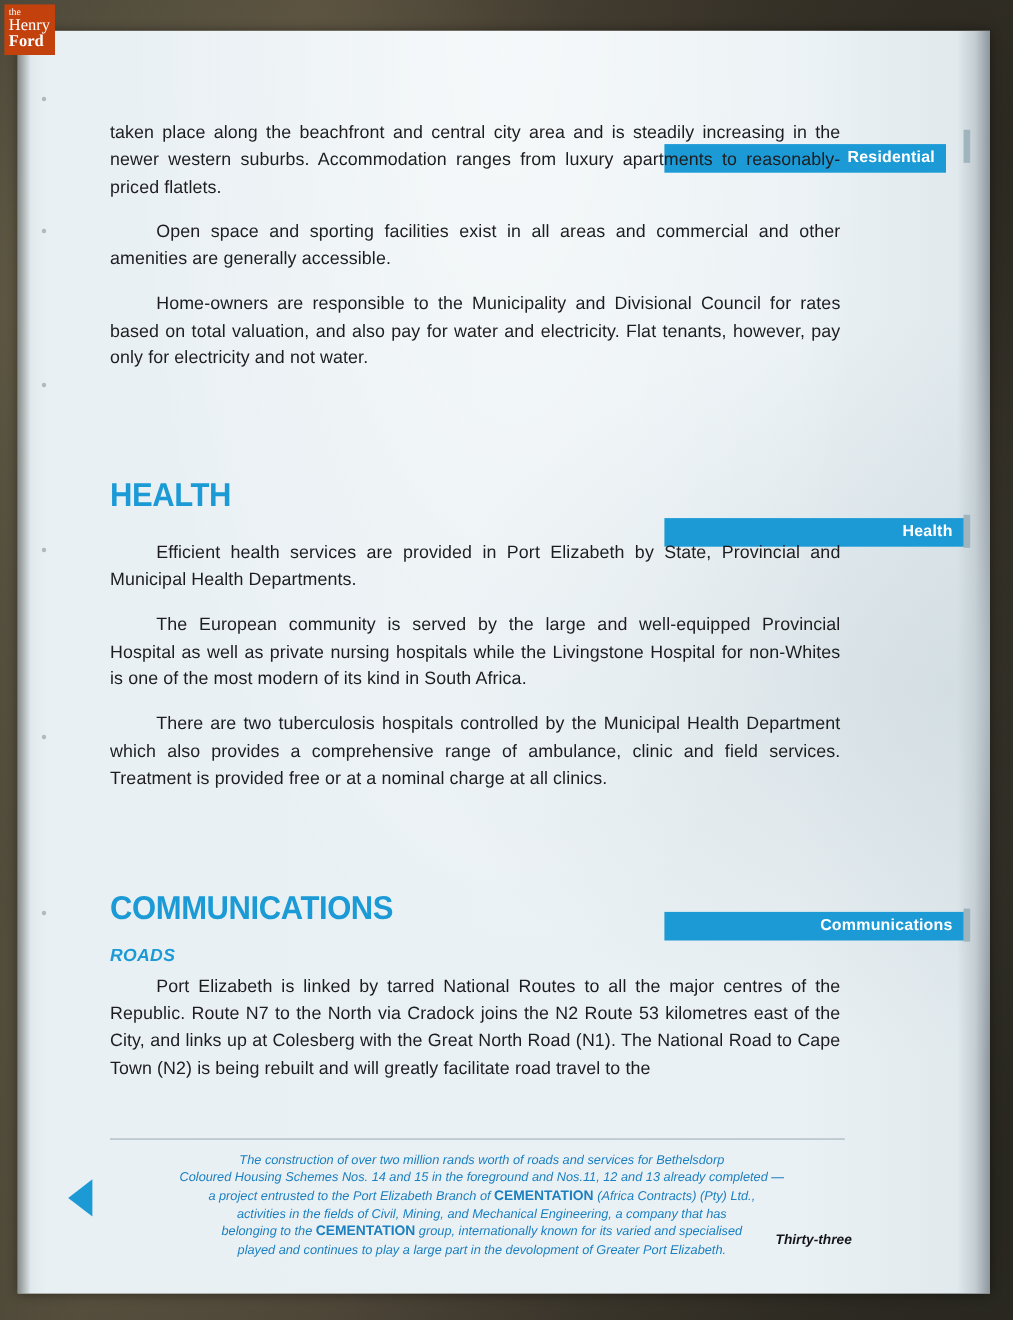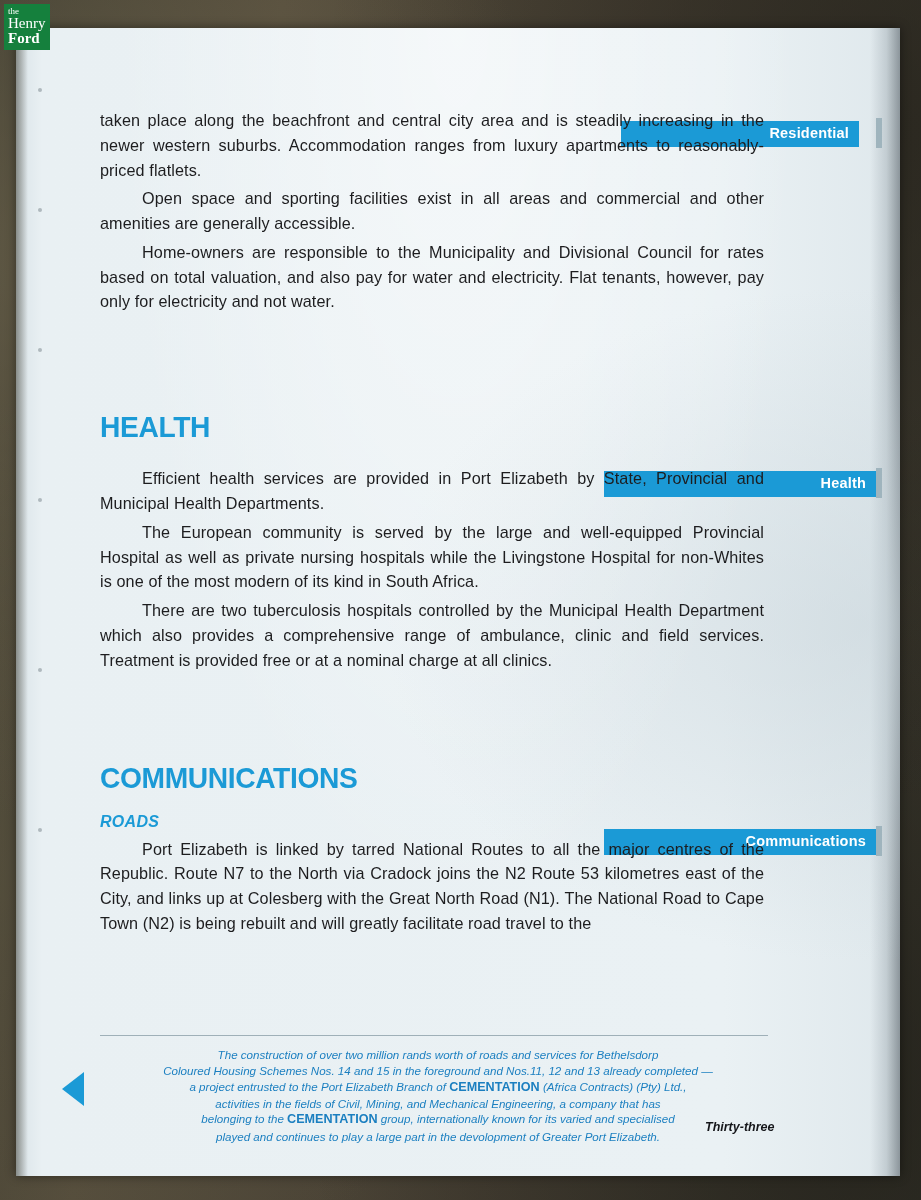--- a/index.html
+++ b/index.html
@@ -78,21 +78,21 @@
     background: linear-gradient(90deg, rgba(70,70,60,.55), rgba(255,255,255,0));
   }
 
   
   .hf-logo {
     position: absolute;
     left: 4px;
     top: 4px;
     width: 46px;
     height: 46px;
-    background: #15803d;
+    background: #c2410c;
     color: #ffffff;
     font-family: "Liberation Serif", serif;
     line-height: 1.02;
     padding: 3px 4px;
     box-sizing: border-box;
     z-index: 40;
   }
   .hf-logo .l1 { font-size: 9px; }
   .hf-logo .l2 { font-size: 15px; font-weight: normal; }
   .hf-logo .l3 { font-size: 15px; font-weight: bold; }
@@ -111,21 +111,21 @@
     height: 26px;
     background: #1b9ad6;
     color: #ffffff;
     font-size: 14.5px;
     font-weight: bold;
     text-align: right;
     padding: 4px 10px 0 0;
     box-sizing: border-box;
     letter-spacing: .2px;
   }
-  .tab-residential { left: 604px; top: 121px; width: 238px; margin-left: 17px; }
+  .tab-residential { left: 604px; top: 131px; width: 256px; }
   .tab-health      { left: 604px; top: 471px; width: 272px; }
   .tab-comm        { left: 604px; top: 829px; width: 272px; }
 
   .tab-nub {
     position: absolute;
     width: 6px;
     height: 26px;
     background: #9fb4bd;
   }
   .nub-1 { left: 876px; top: 118px; height: 30px; }
@@ -134,21 +134,21 @@
 
   p.body {
     margin: 0 0 0 0;
     font-size: 16.2px;
     line-height: 1.53;
     color: #1d1d1f;
     text-align: justify;
     text-justify: inter-word;
     letter-spacing: .1px;
   }
-  p.body + p.body { margin-top: 4px; }
+  p.body + p.body { margin-top: 16px; }
   p.body.indent { text-indent: 42px; }
 
   .block { margin-bottom: 0; }
 
   h1.section {
     font-family: "Liberation Sans", sans-serif;
     font-size: 30px;
     font-weight: bold;
     color: #1b9ad6;
     margin: 0;

